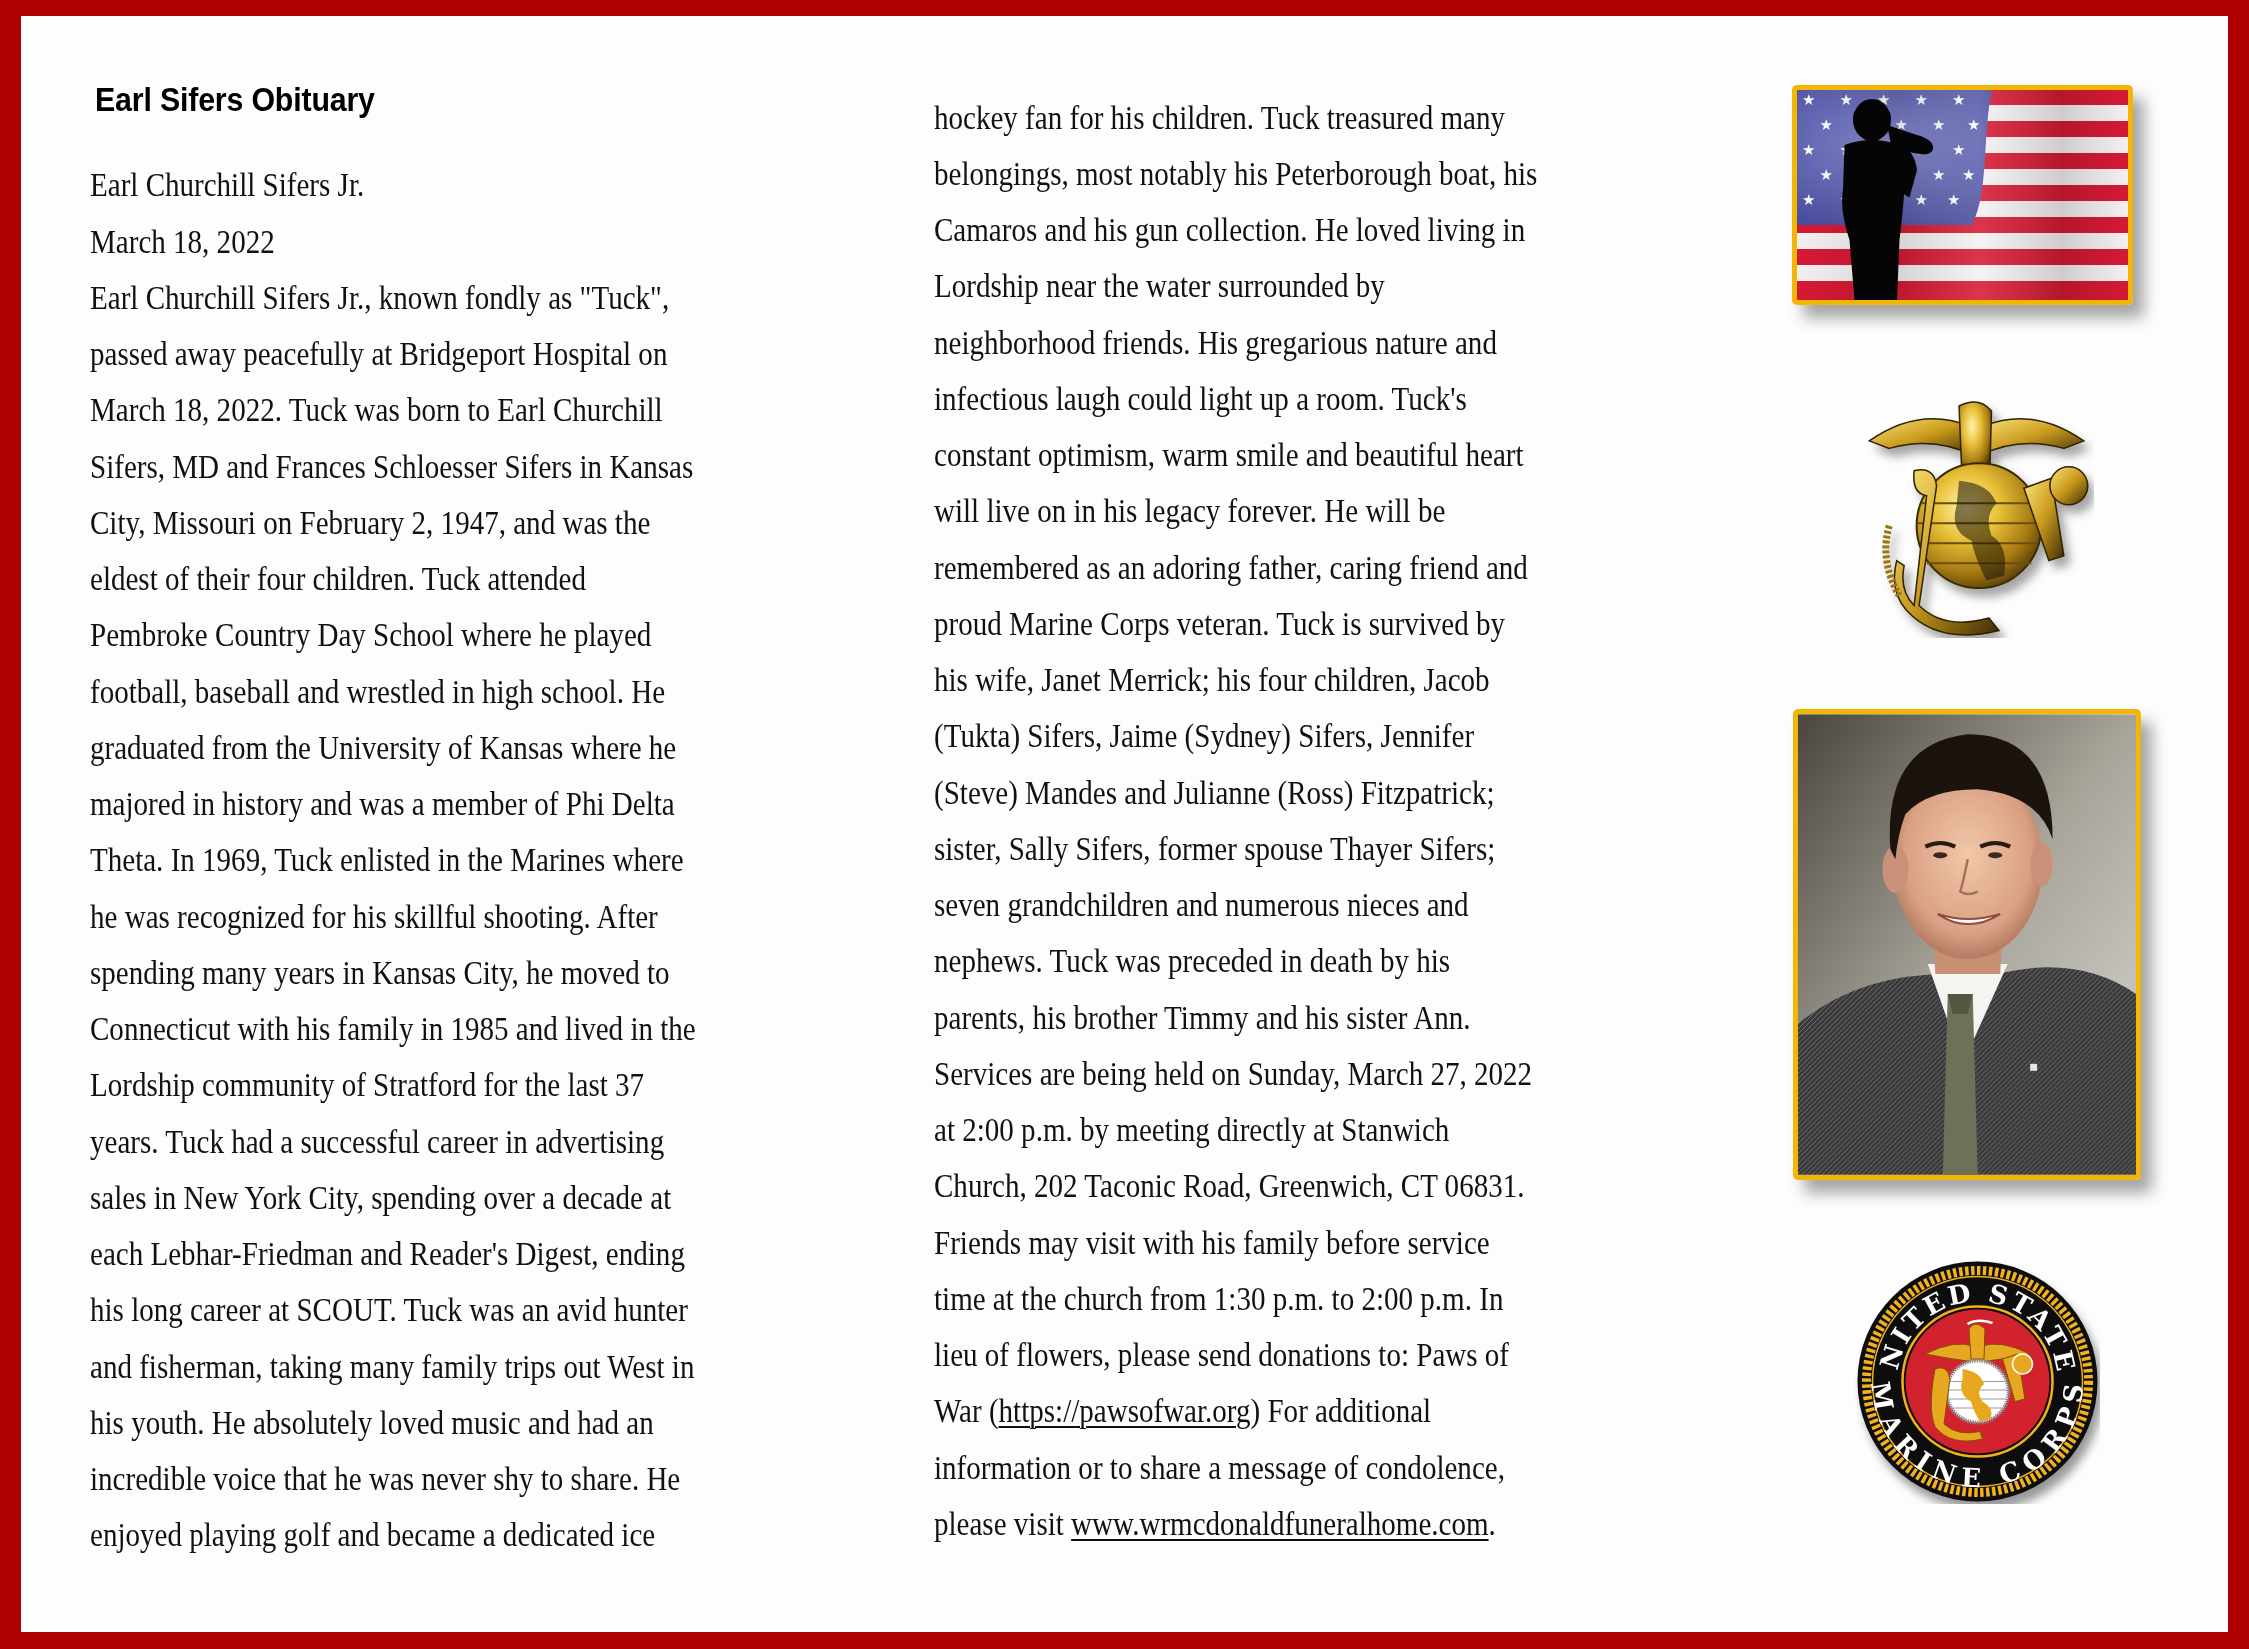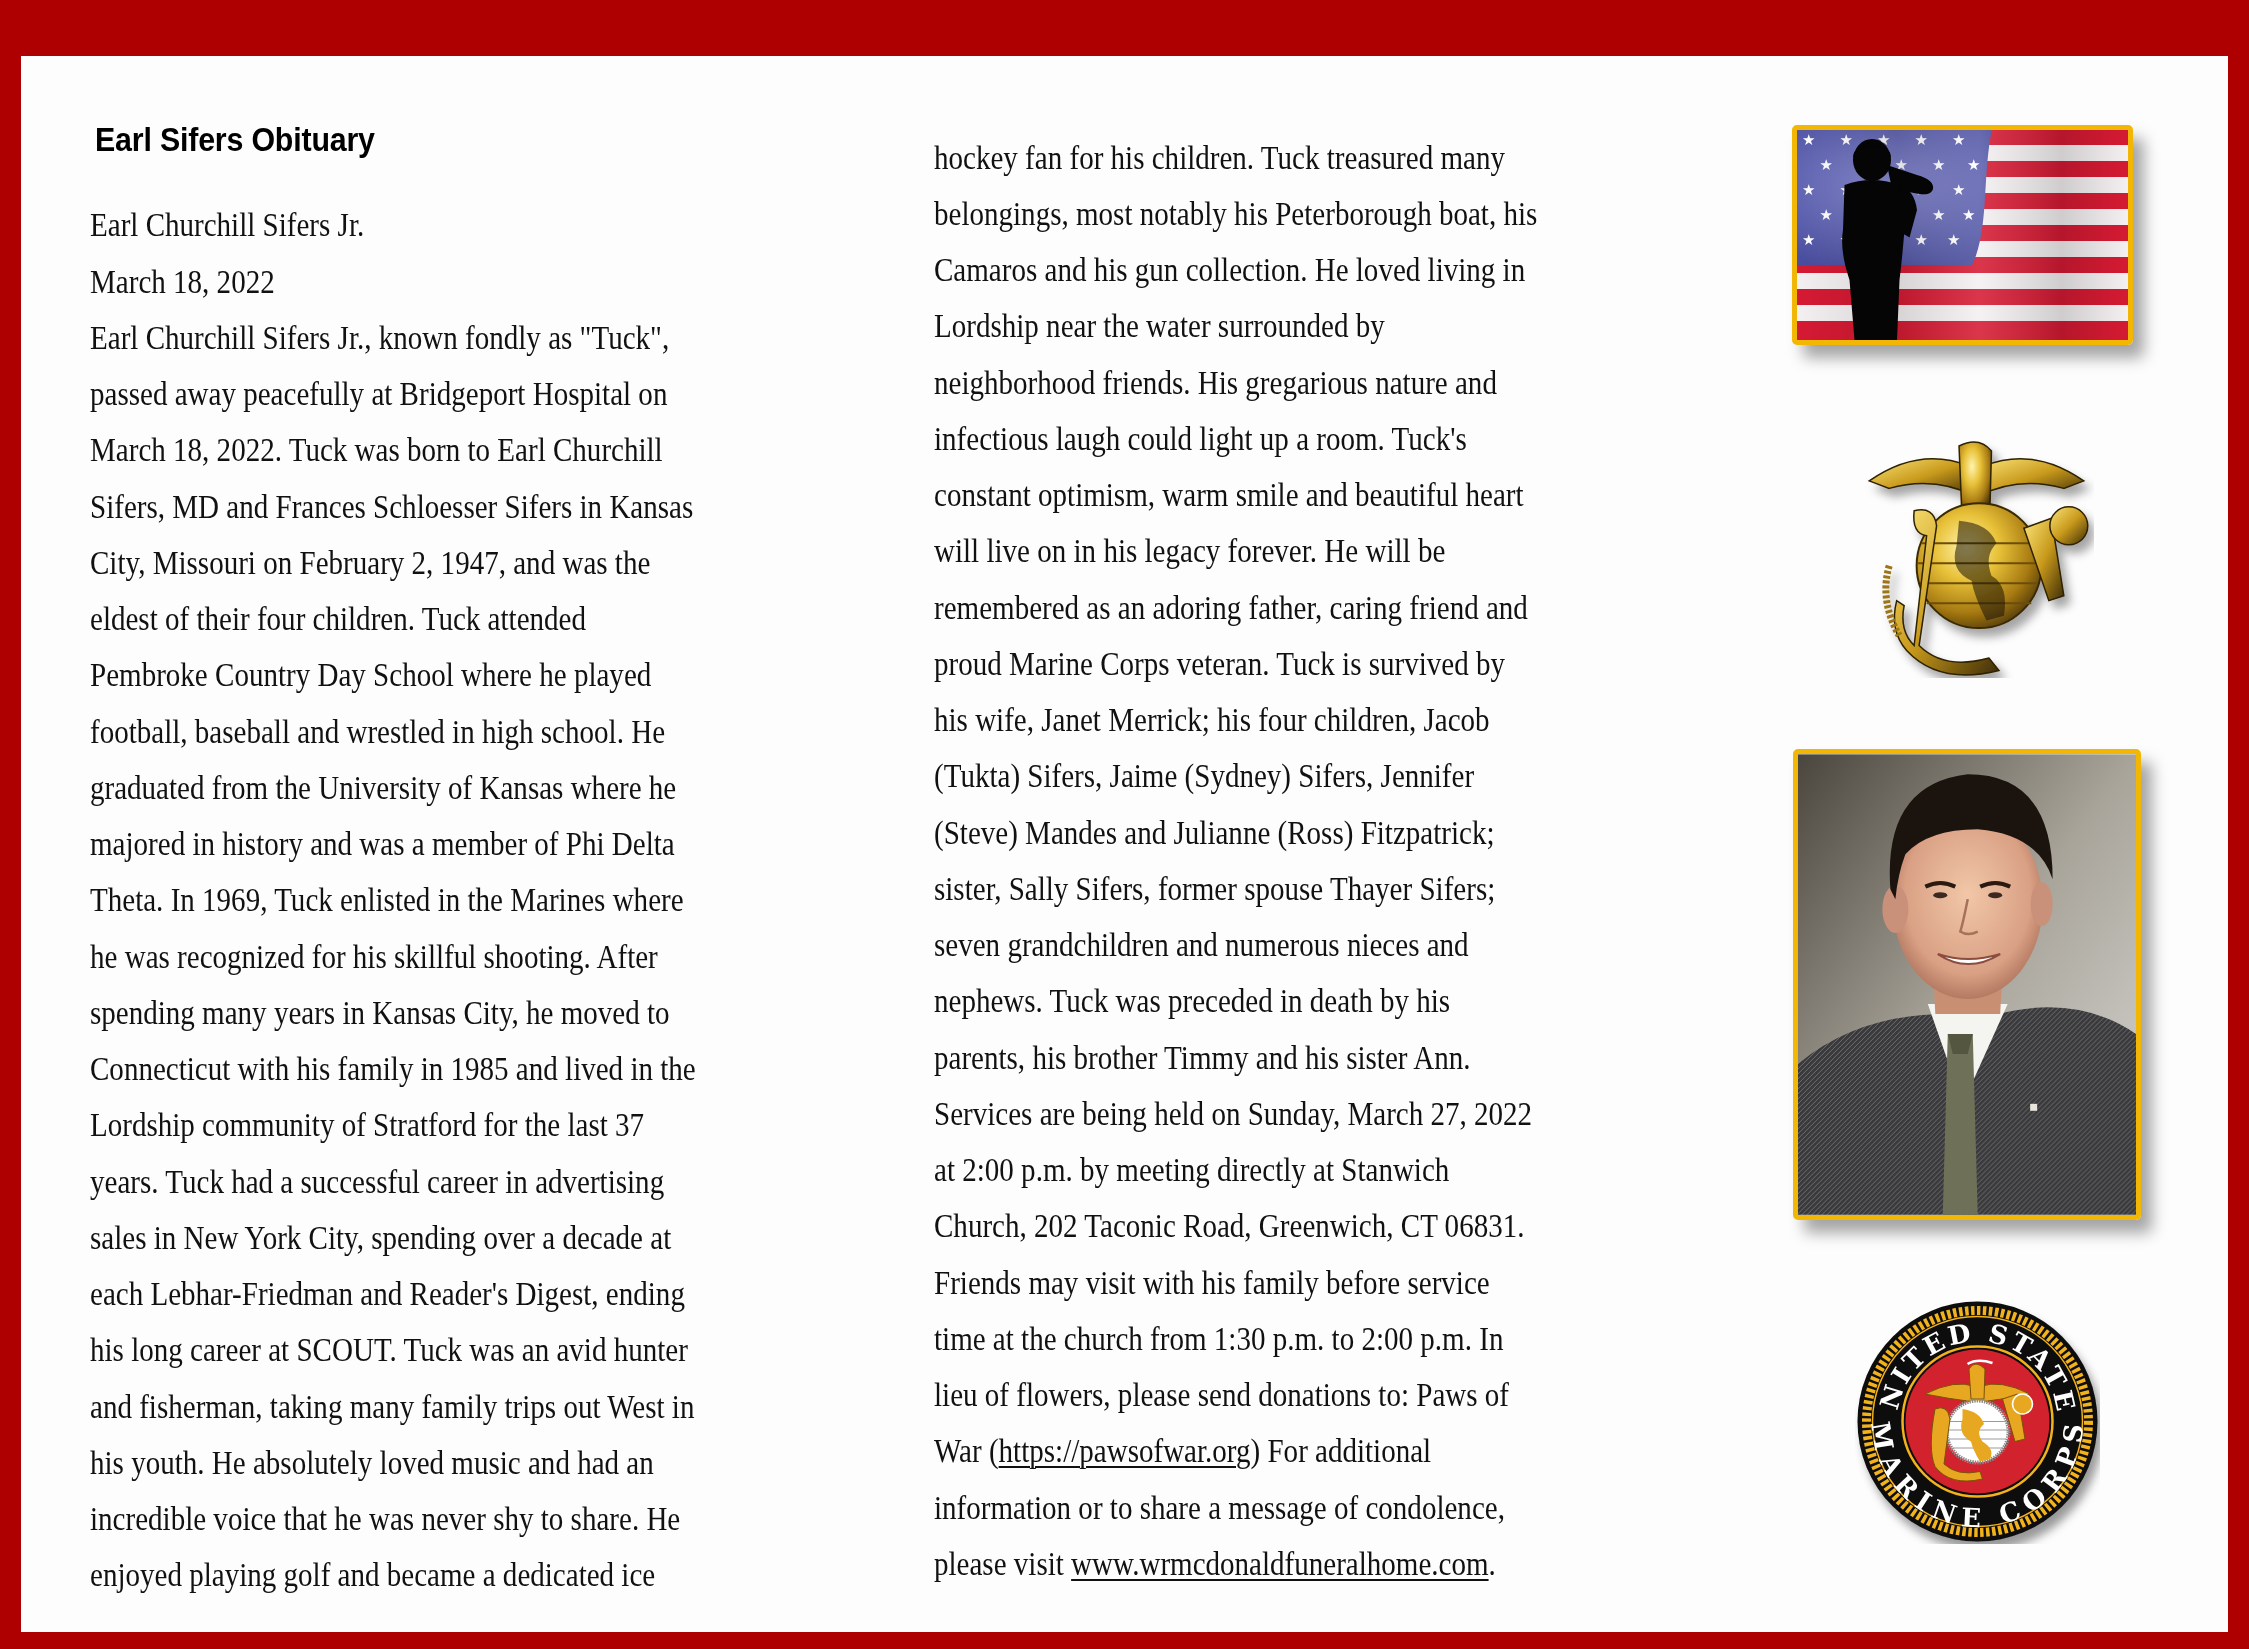--- a/index.html
+++ b/index.html
@@ -4,21 +4,20 @@
   <style>
     html, body { margin: 0; padding: 0; }
     body {
       width: 2250px; height: 1650px; position: relative; overflow: hidden;
       background: #ae0000;
       font-family: "Liberation Serif", "DejaVu Serif", serif;
     }
     .page {
       position: absolute; left: 21px; top: 15.5px; right: 22px; bottom: 18.5px;
       background: #fdfdfd;
-      margin-top: 40px;
     }
     .title {
       position: absolute; left: 74px; top: 65px;
       font-family: "Liberation Sans", "DejaVu Sans", sans-serif;
       font-weight: bold; font-size: 33px; color: #000;
       transform: scaleX(0.92); transform-origin: left top;
       letter-spacing: -0.2px; white-space: nowrap;
     }
     .col { position: absolute; }
     .col .line {

